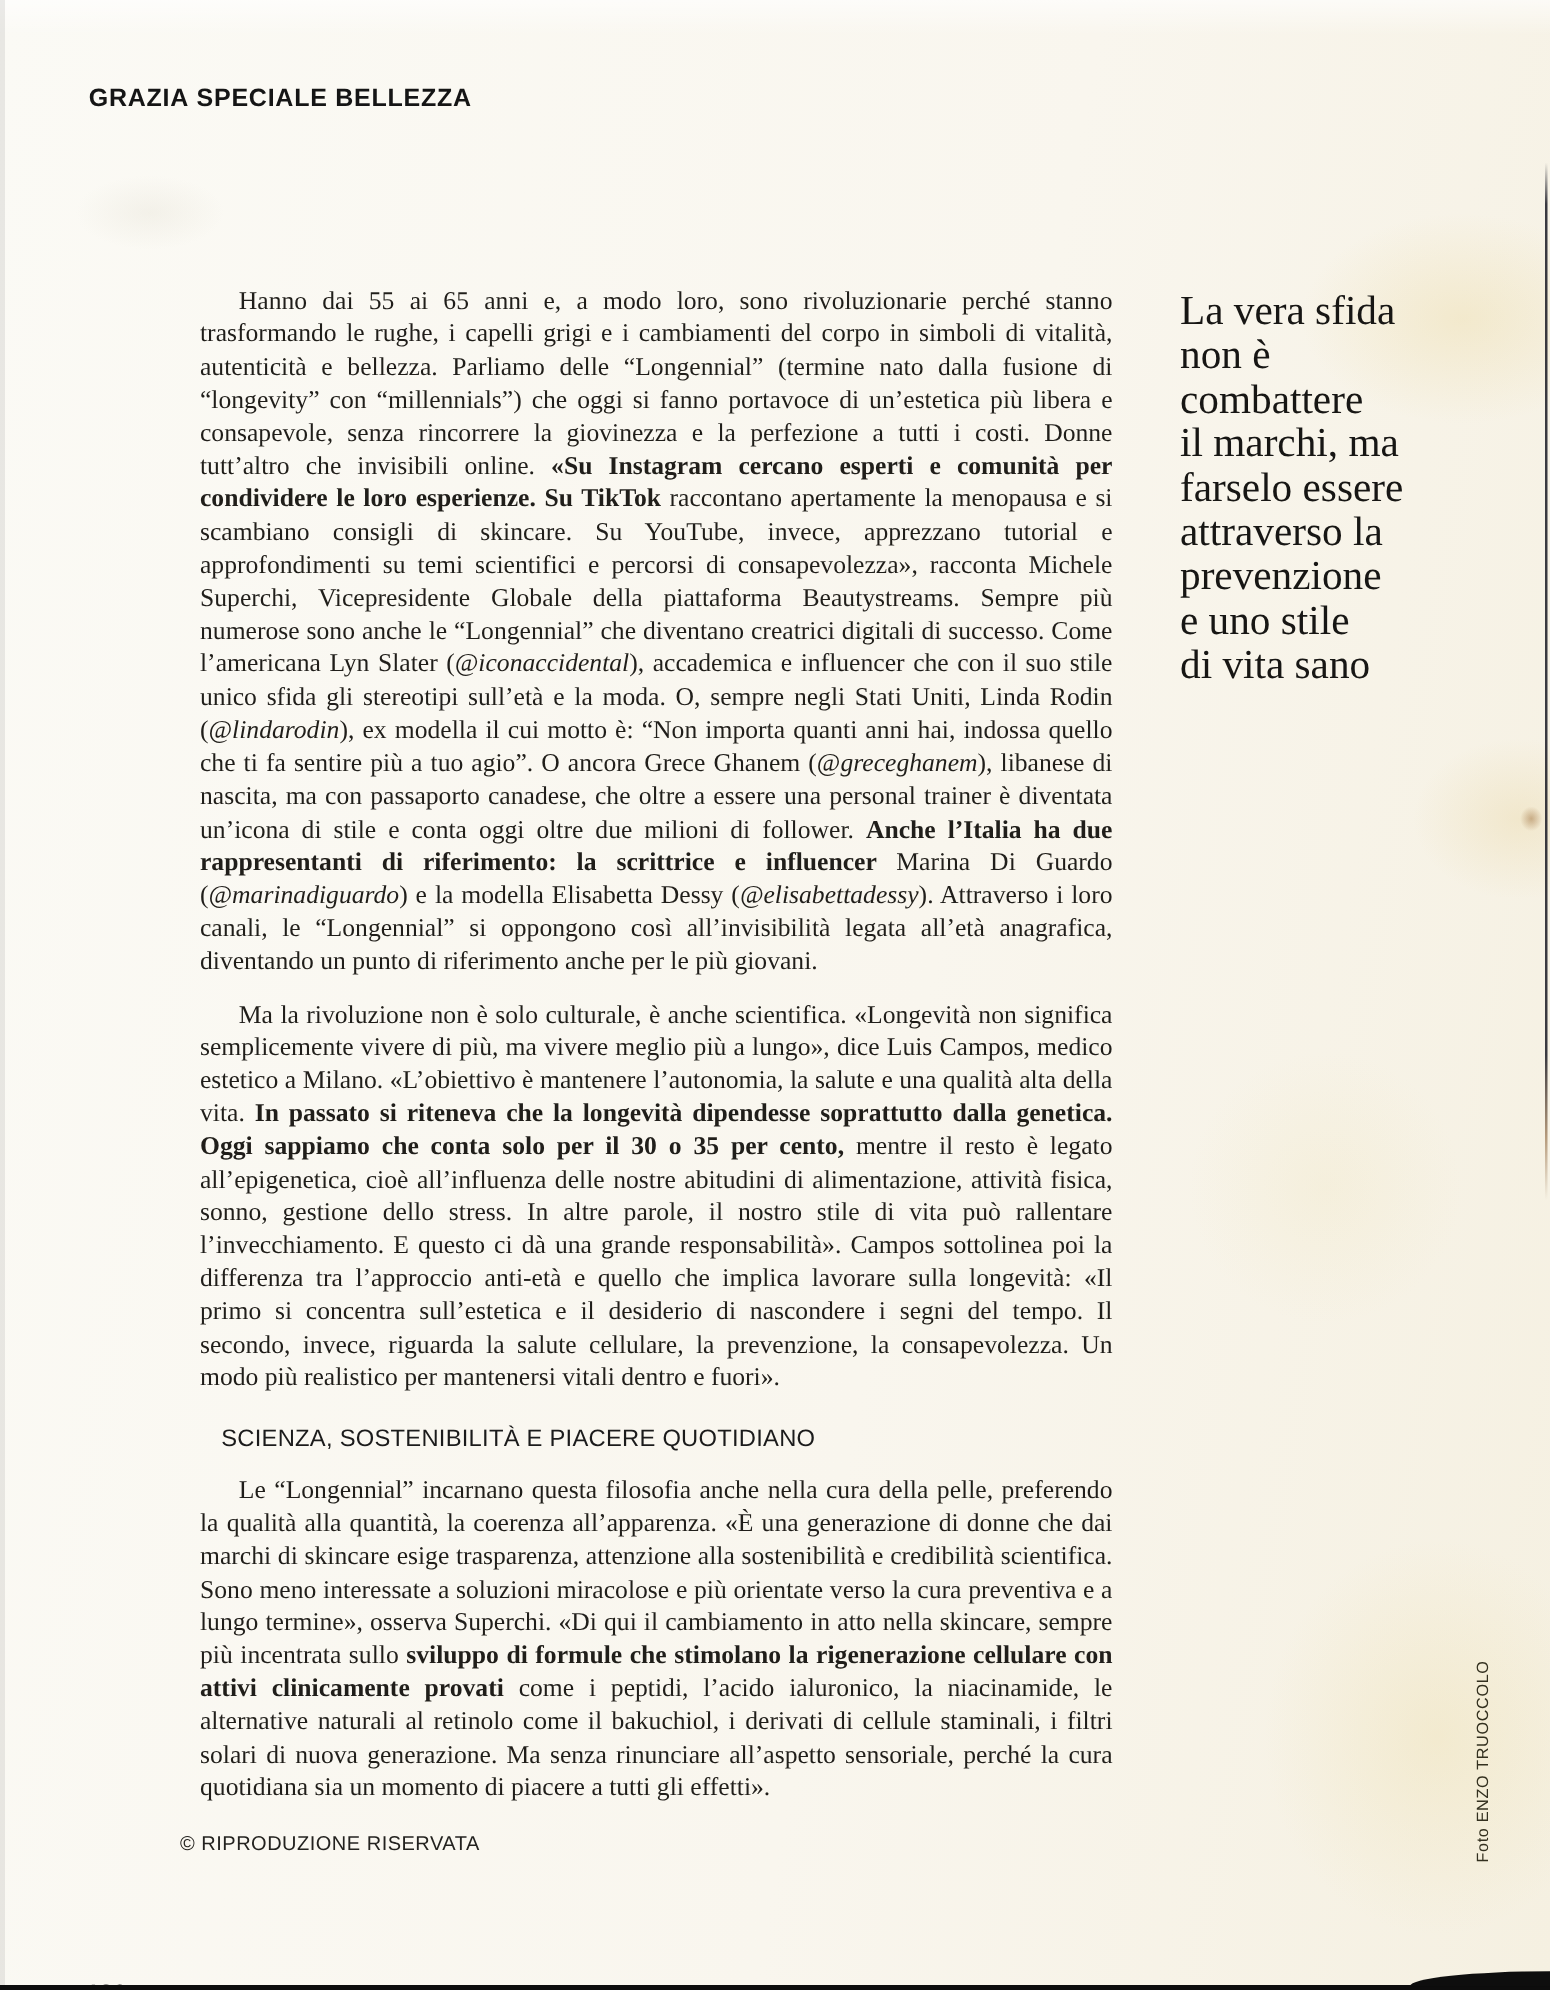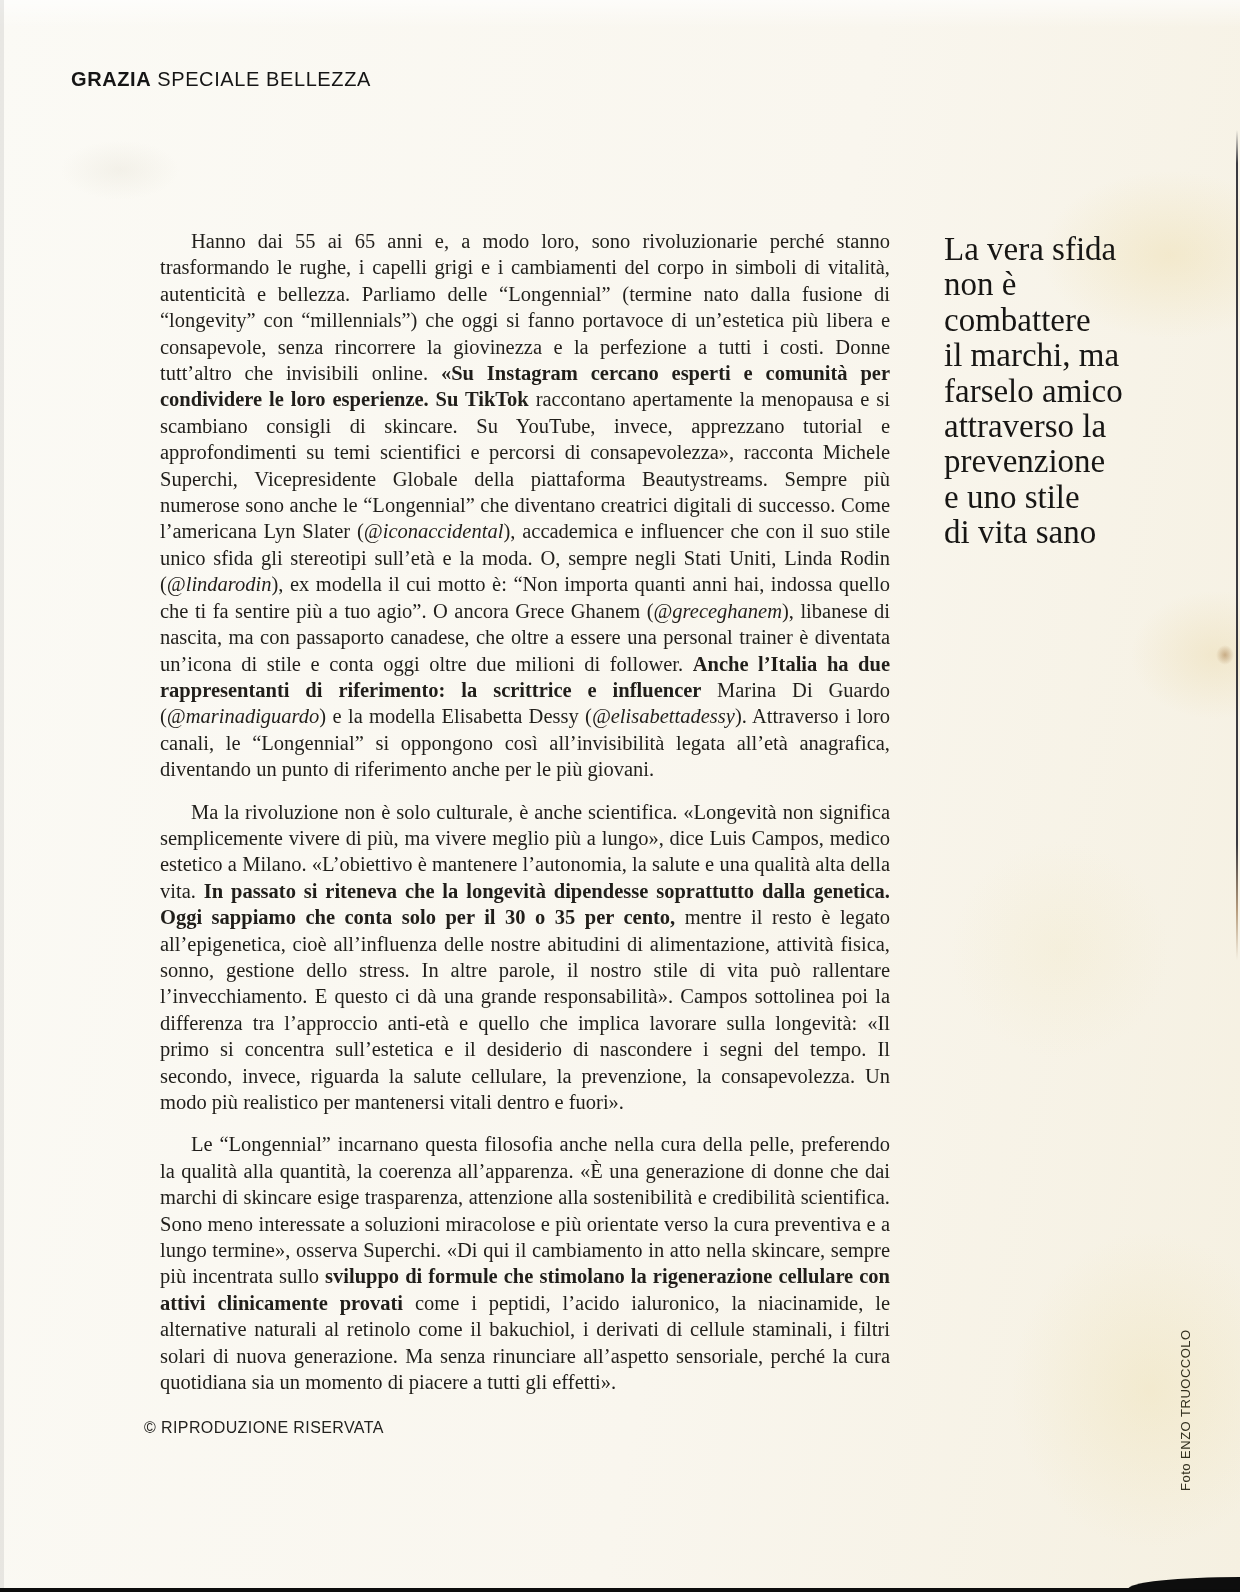--- a/index.html
+++ b/index.html
@@ -8,21 +8,21 @@
     background:linear-gradient(100deg,#fbfaf5 0%,#f9f6ee 58%,#f5f0e1 100%);
     font-family:"Liberation Serif", serif; color:#1e1c19;
   }
   
   .mag-header {
     position:absolute; left:71px; top:68px;
     font-family:"Liberation Sans", sans-serif; font-size:20px;
     letter-spacing:0.6px; color:#151515; white-space:nowrap;
   }
   .mag-header .brand { font-weight:700; }
-  .mag-header .section { font-weight:400; margin-left:6px; }
+  .mag-header .section { font-weight:700; margin-left:6px; }
   
   .article {
     position:absolute; left:144px; top:212px; width:762px;
   }
   .para {
     margin:16px; font-size:20.5px; line-height:26.4px; text-align:justify;
     text-indent:31px; color:#201e1a; hyphens:auto; -webkit-hyphens:auto;
   }
   .run.bold { font-weight:700; }
   .run.italic { font-style:italic; }
@@ -94,31 +94,32 @@
 
   <header class="mag-header">
     <span class="brand">GRAZIA</span><span class="section">SPECIALE BELLEZZA</span>
   </header>
 
   <main class="article">
     <p class="para"><span class="run regular">Hanno dai 55 ai 65 anni e, a modo loro, sono rivoluzionarie perché stanno trasformando le rughe, i capelli grigi e i cambiamenti del corpo in simboli di vitalità, autenticità e bellezza. Parliamo delle “Longennial” (termine nato dalla fusione di “longevity” con “millennials”) che oggi si fanno portavoce di un’estetica più libera e consapevole, senza rincorrere la giovinezza e la perfezione a tutti i costi. Donne tutt’altro che invisibili online. </span><span class="run bold">«Su Instagram cercano esperti e comunità per condividere le loro esperienze. Su TikTok </span><span class="run regular">raccontano apertamente la menopausa e si scambiano consigli di skincare. Su YouTube, invece, apprezzano tutorial e approfondimenti su temi scientifici e percorsi di consapevolezza», racconta Michele Superchi, Vicepresidente Globale della piattaforma Beautystreams. Sempre più numerose sono anche le “Longennial” che diventano creatrici digitali di successo. Come l’americana Lyn Slater (</span><span class="run italic">@iconaccidental</span><span class="run regular">), accademica e influencer che con il suo stile unico sfida gli stereotipi sull’età e la moda. O, sempre negli Stati Uniti, Linda Rodin (</span><span class="run italic">@lindarodin</span><span class="run regular">), ex modella il cui motto è: “Non importa quanti anni hai, indossa quello che ti fa sentire più a tuo agio”. O ancora Grece Ghanem (@</span><span class="run italic">greceghanem</span><span class="run regular">), libanese di nascita, ma con passaporto canadese, che oltre a essere una personal trainer è diventata un’icona di stile e conta oggi oltre due milioni di follower. </span><span class="run bold">Anche l’Italia ha due rappresentanti di riferimento: la scrittrice e influencer </span><span class="run regular">Marina Di Guardo (</span><span class="run italic">@marinadiguardo</span><span class="run regular">) e la modella Elisabetta Dessy (</span><span class="run italic">@elisabettadessy</span><span class="run regular">). Attraverso i loro canali, le “Longennial” si oppongono così all’invisibilità legata all’età anagrafica, diventando un punto di riferimento anche per le più giovani.</span></p>
 
     <p class="para"><span class="run regular">Ma la rivoluzione non è solo culturale, è anche scientifica. «Longevità non significa semplicemente vivere di più, ma vivere meglio più a lungo», dice Luis Campos, medico estetico a Milano. «L’obiettivo è mantenere l’autonomia, la salute e una qualità alta della vita. </span><span class="run bold">In passato si riteneva che la longevità dipendesse soprattutto dalla genetica. Oggi sappiamo che conta solo per il 30 o 35 per cento, </span><span class="run regular">mentre il resto è legato all’epigenetica, cioè all’influenza delle nostre abitudini di alimentazione, attività fisica, sonno, gestione dello stress. In altre parole, il nostro stile di vita può rallentare l’invecchiamento. E questo ci dà una grande responsabilità». Campos sottolinea poi la differenza tra l’approccio anti-età  e quello che implica lavorare sulla longevità: «Il primo si concentra sull’estetica e il desiderio di nascondere i segni del tempo. Il secondo, invece, riguarda la salute cellulare, la prevenzione, la consapevolezza. Un modo più realistico per mantenersi vitali dentro e fuori».</span></p>
 
+    <h2 class="section-heading">SCIENZA, SOSTENIBILITÀ E PIACERE QUOTIDIANO</h2>
     <p class="para"><span class="run regular">Le “Longennial” incarnano questa filosofia anche nella cura della pelle, preferendo la qualità alla quantità, la coerenza all’apparenza. «È una generazione di donne che dai marchi di skincare esige trasparenza, attenzione alla sostenibilità e credibilità scientifica. Sono meno interessate a soluzioni miracolose e più orientate verso la cura preventiva e a lungo termine», osserva Superchi. «Di qui il cambiamento in atto nella skincare, sempre più incentrata sullo </span><span class="run bold">sviluppo di formule che stimolano la rigenerazione cellulare con attivi clinicamente provati </span><span class="run regular">come i peptidi, l’acido ialuronico, la niacinamide, le alternative naturali al retinolo come il bakuchiol, i derivati di cellule staminali, i filtri solari di nuova generazione. Ma senza rinunciare all’aspetto sensoriale, perché la cura quotidiana sia un momento di piacere a tutti gli effetti».</span></p>
 
     <div class="copyright">© RIPRODUZIONE RISERVATA</div>
   </main>
 
   <aside class="pull-quote">
       <div class="pq-line">La vera sfida</div>
       <div class="pq-line">non è</div>
       <div class="pq-line">combattere</div>
       <div class="pq-line">il marchi, ma</div>
-      <div class="pq-line">farselo amico</div>
+      <div class="pq-line">farselo essere</div>
       <div class="pq-line">attraverso la</div>
       <div class="pq-line">prevenzione</div>
       <div class="pq-line">e uno stile</div>
       <div class="pq-line">di vita sano</div>
     </aside>
 
   <div class="photo-credit-anchor">
     <span class="rot">Foto ENZO TRUOCCOLO</span>
   </div>
 

